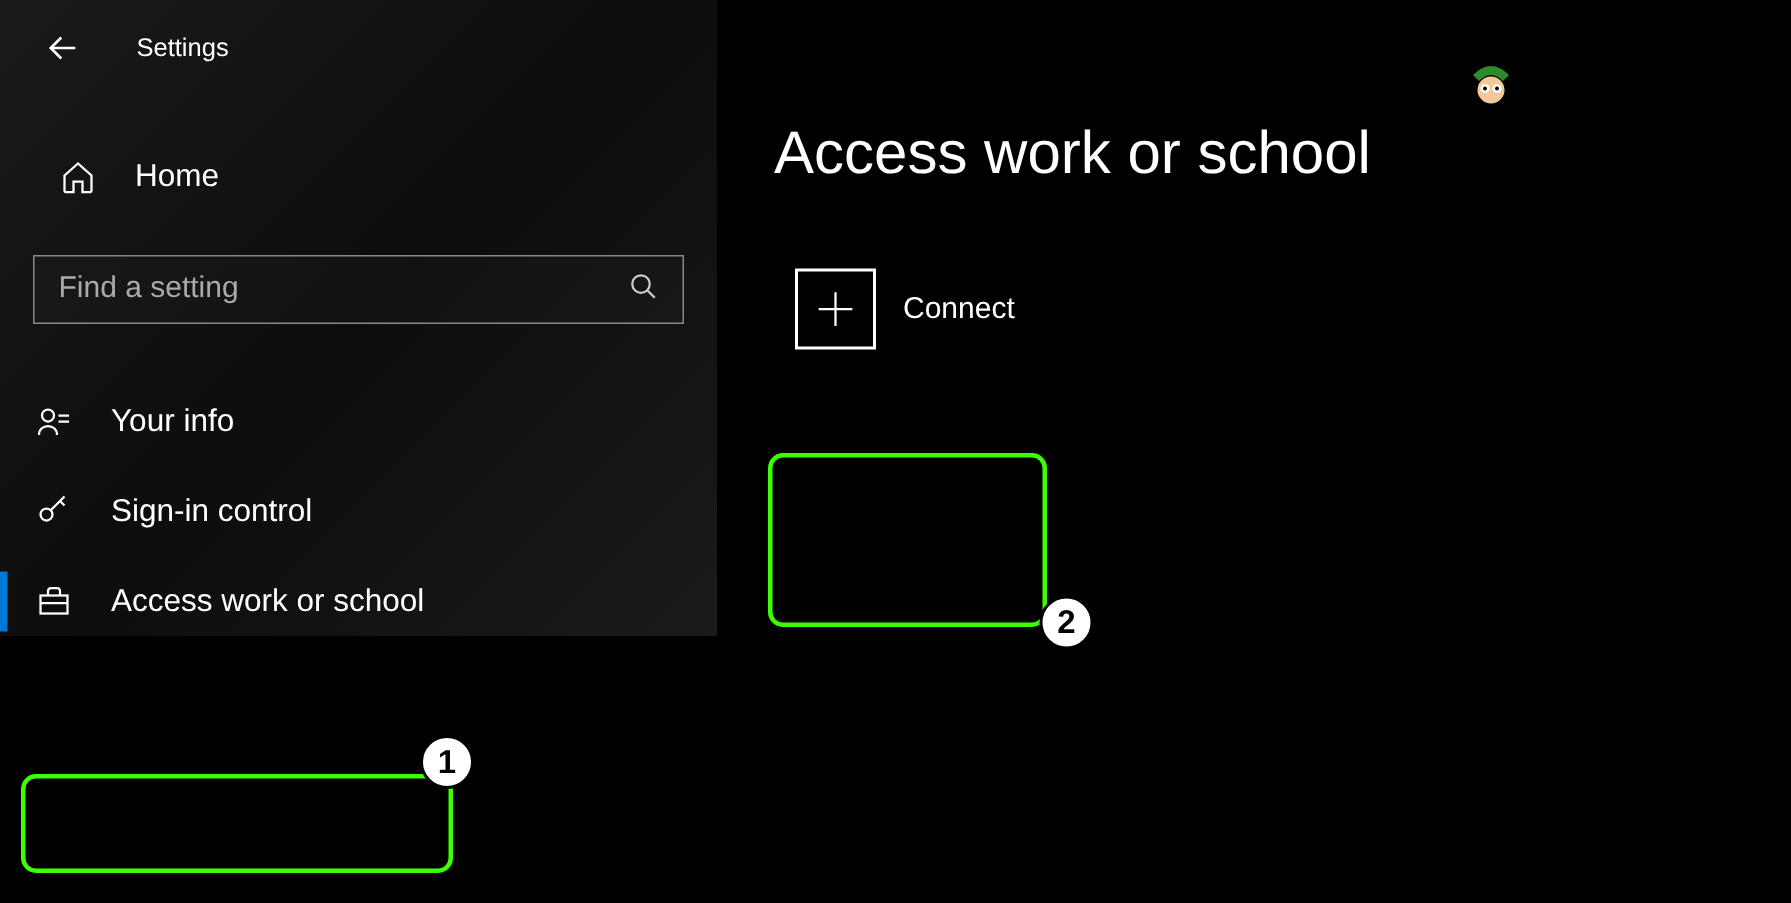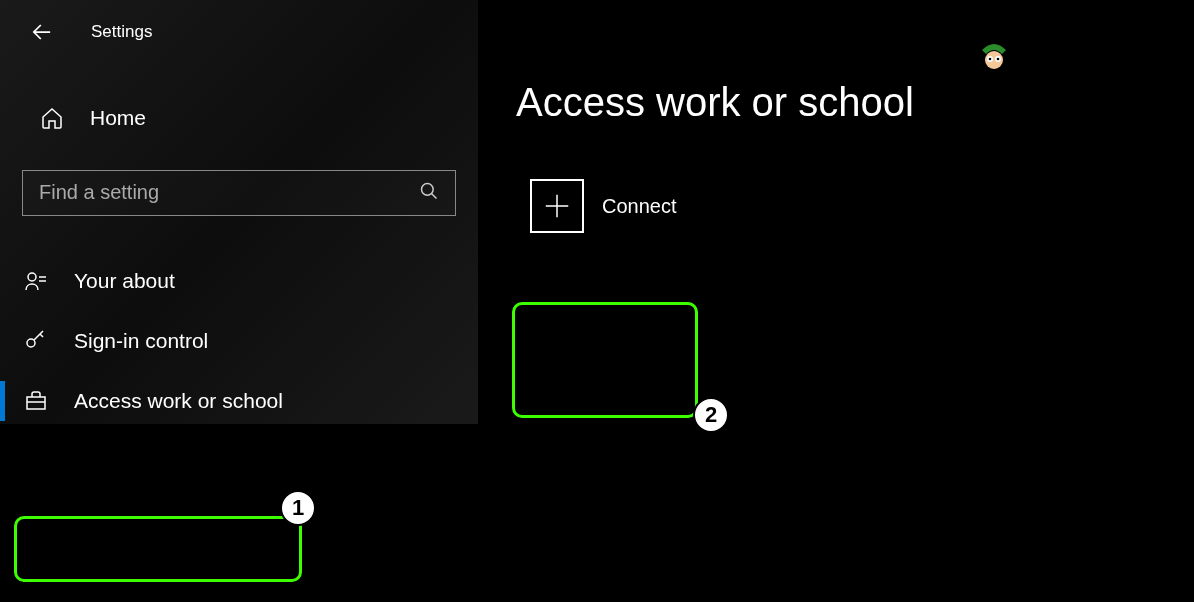--- a/index.html
+++ b/index.html
@@ -253,21 +253,21 @@
 
   <div class="nav-item">
     <span class="nav-icon">
       <svg viewBox="0 0 24 24" fill="none" stroke="#fff" stroke-width="1.5">
         <circle cx="8" cy="8" r="4"></circle>
         <path d="M2 21c0-4 3-6 6-6s6 2 6 6"></path>
         <line x1="15" y1="8" x2="22" y2="8"></line>
         <line x1="15" y1="12" x2="22" y2="12"></line>
       </svg>
     </span>
-    <span class="nav-label">Your about</span>
+    <span class="nav-label">Your info</span>
   </div>
 
 
   <div class="nav-item">
     <span class="nav-icon">
       <svg viewBox="0 0 24 24" fill="none" stroke="#fff" stroke-width="1.5">
         <circle cx="7" cy="14" r="4"></circle>
         <path d="M10 11l9-9M16 5l3 3"></path>
       </svg>
     </span>

